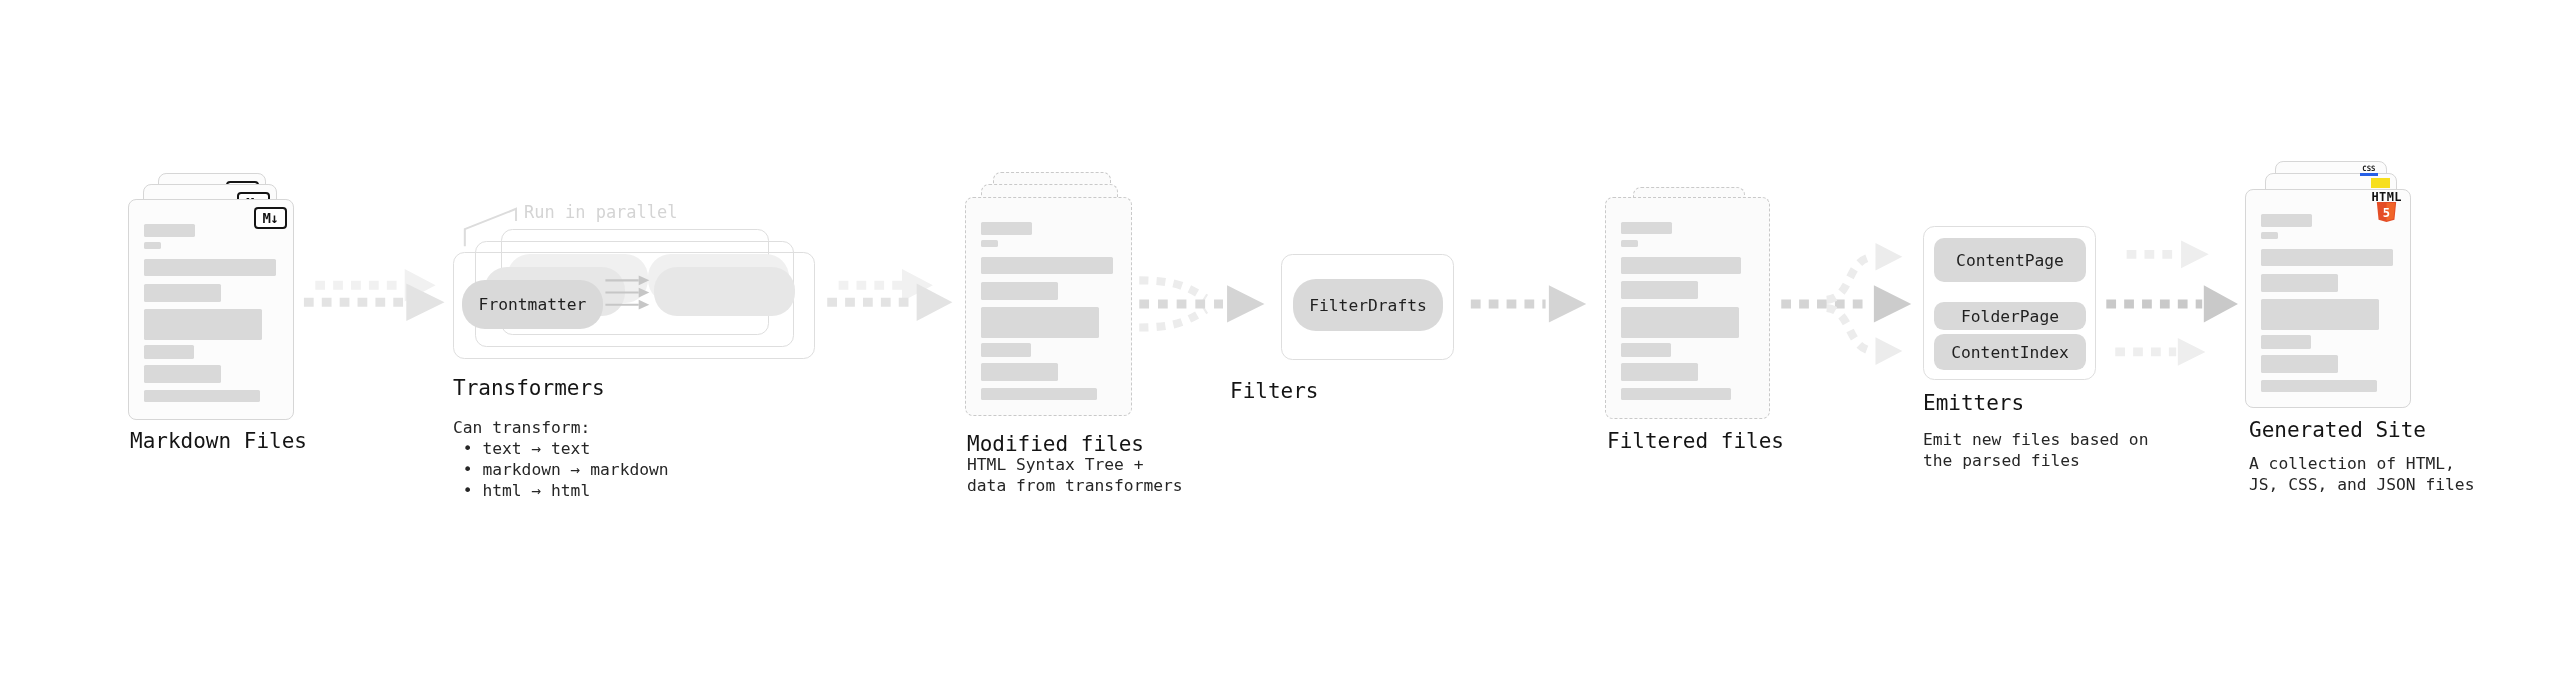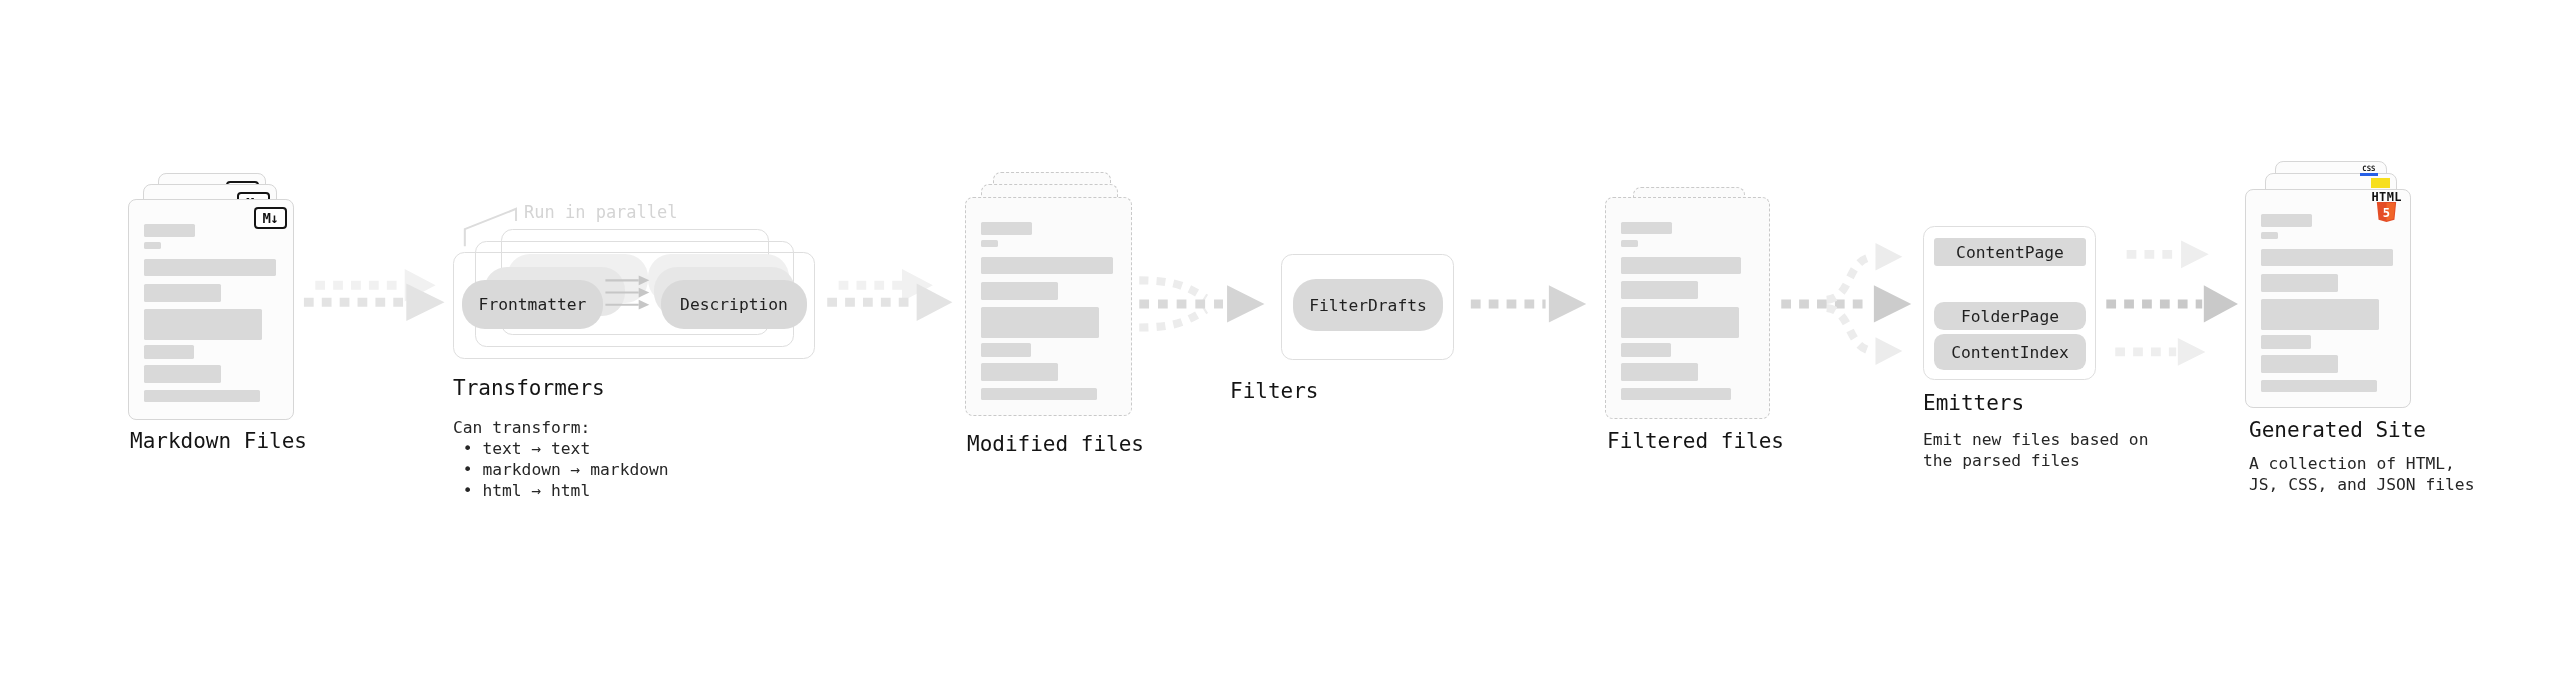--- a/index.html
+++ b/index.html
@@ -150,21 +150,20 @@
   <div class="outline-box" style="left:501px;top:229px;width:268px;height:106px;"></div>
   <div class="outline-box" style="left:475px;top:241px;width:319px;height:106px;"></div>
   <div class="outline-box" style="left:453px;top:252px;width:362px;height:107px;"></div>
 
   <div class="pill ghost2" style="left:507px;top:254px;width:141px;height:49px;"></div>
   <div class="pill ghost1" style="left:484px;top:267px;width:141px;height:49px;"></div>
   <div class="pill" style="left:462px;top:280px;width:141px;height:49px;">Frontmatter</div>
 
   <div class="pill ghost2" style="left:648px;top:254px;width:141px;height:49px;"></div>
   <div class="pill ghost1" style="left:654px;top:267px;width:141px;height:49px;"></div>
-  <div class="pill" style="left:661px;top:280px;width:146px;height:49px;">Description</div>
 
   <div class="stage-title" style="left:453px;top:376px;">Transformers</div>
   <div class="stage-desc" style="left:453px;top:417px;">
     <div>Can transform:</div>
     <div class="bullet-line">• text → text</div>
     <div class="bullet-line">• markdown → markdown</div>
     <div class="bullet-line">• html → html</div>
   </div>
 
   <div class="abs" style="left:965px;top:172px;width:167px;height:245px;">
@@ -177,20 +176,24 @@
         <div class="bar b3"></div>
         <div class="bar b4"></div>
         <div class="bar b5"></div>
         <div class="bar b6"></div>
         <div class="bar b7"></div>
         <div class="bar b8"></div>
       </div>
     </div>
   </div>
   <div class="stage-title" style="left:967px;top:432px;">Modified files</div>
+  <div class="stage-desc" style="left:967px;top:454px;">
+    <div>HTML Syntax Tree +</div>
+    <div>data from transformers</div>
+  </div>
 
   <div class="outline-box" style="left:1281px;top:254px;width:173px;height:106px;"></div>
   <div class="pill" style="left:1293px;top:279px;width:150px;height:52px;">FilterDrafts</div>
   <div class="stage-title" style="left:1230px;top:379px;">Filters</div>
 
   <div class="abs" style="left:1605px;top:187px;width:165px;height:232px;">
     <div class="file-card dashed" style="left:28.4px;top:0;width:112px;height:81px;"></div>
     <div class="file-card dashed" style="left:0;top:9.8px;width:165px;height:222px;">
       <div class="bars narrow">
         <div class="bar b1"></div>
@@ -200,21 +203,21 @@
         <div class="bar b5"></div>
         <div class="bar b6"></div>
         <div class="bar b7"></div>
         <div class="bar b8"></div>
       </div>
     </div>
   </div>
   <div class="stage-title" style="left:1607px;top:429px;">Filtered files</div>
 
   <div class="outline-box" style="left:1923px;top:226px;width:173px;height:154px;"></div>
-  <div class="pill" style="left:1934px;top:238px;width:152px;height:28px;border-radius:3px;">ContentPage</div>
+  <div class="pill" style="left:1934px;top:238px;width:152px;height:44px;border-radius:10px;">ContentPage</div>
   <div class="pill" style="left:1934px;top:302px;width:152px;height:28px;border-radius:9.8px;">FolderPage</div>
   <div class="pill" style="left:1934px;top:334px;width:152px;height:36px;border-radius:9.8px;">ContentIndex</div>
   <div class="stage-title" style="left:1923px;top:391px;">Emitters</div>
   <div class="stage-desc" style="left:1923px;top:429px;">
     <div>Emit new files based on</div>
     <div>the parsed files</div>
   </div>
 
   <div class="abs" style="left:2245px;top:161px;width:166px;height:247px;">
     <div class="file-card" style="left:30px;top:0;width:112px;height:81px;">

